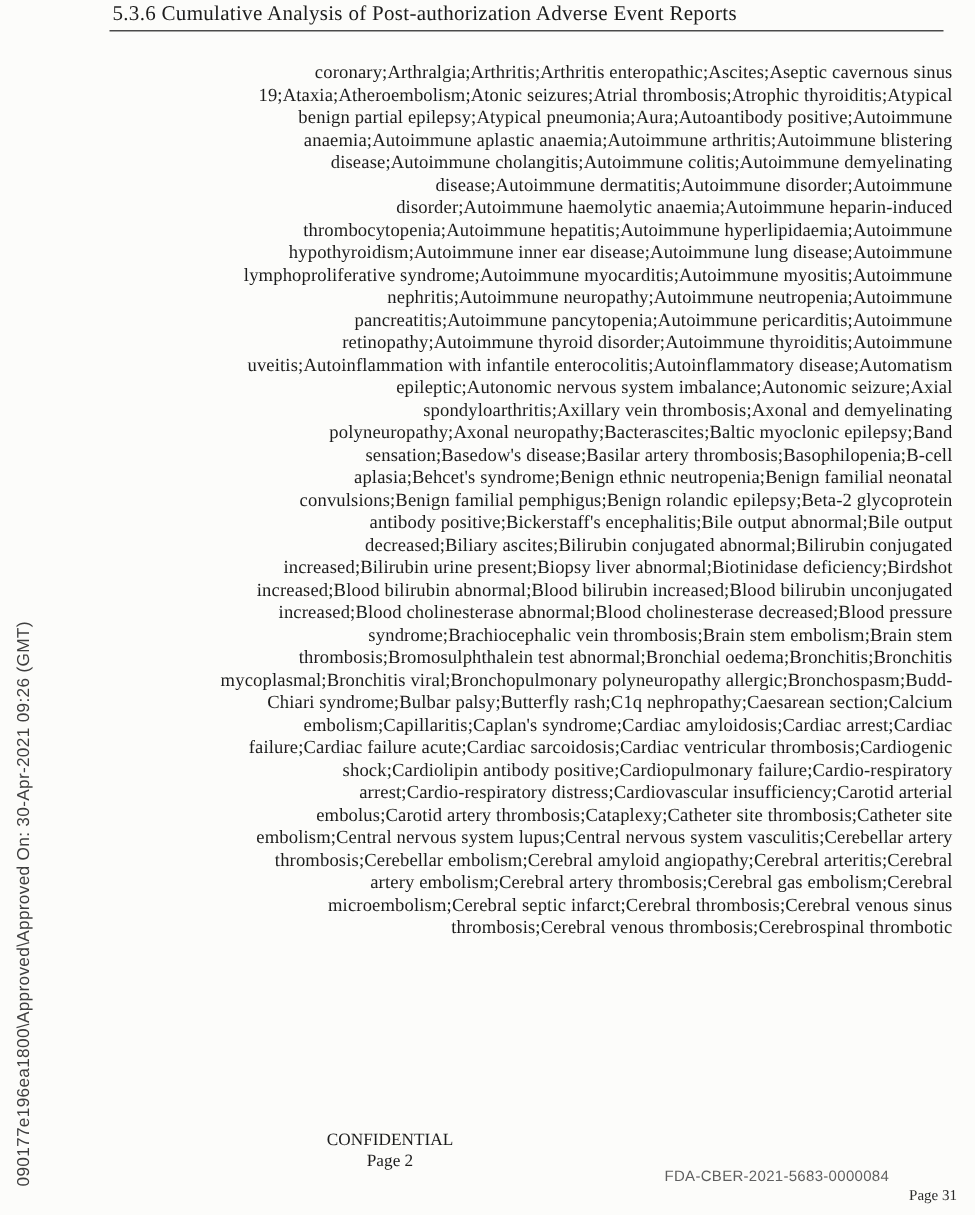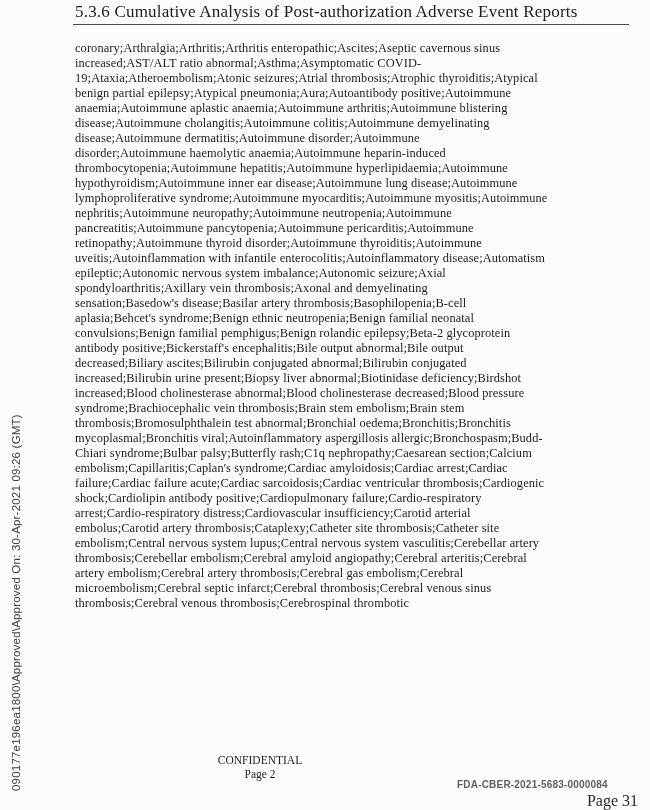--- a/index.html
+++ b/index.html
@@ -38,103 +38,105 @@
     width: 556px;
   }
   .doc-id {
     font-size: 11.5px;
     font-weight: bold;
     letter-spacing: 0.3px;
     padding: 0 0 1px 2px;
     border-bottom: 2px solid #3c3c3c;
   }
   .section-title {
-    font-size: 17px;
+    font-size: 14px;
     letter-spacing: 0.2px;
     padding: 1px 0 2px 2px;
     border-bottom: 1.5px solid #4a4a4a;
   }
   .body-text {
     position: absolute;
     left: 75px;
     top: 41px;
     width: 560px;
     font-size: 12.4px;
     line-height: 15px;
     letter-spacing: 0.1px;
   }
   .body-text .line {
     white-space: nowrap;
+    text-align: right;
   }
   .footer-center {
     position: absolute;
     left: 0;
     top: 753px;
     width: 520px;
     text-align: center;
     font-size: 11.5px;
     line-height: 14px;
   }
   .doc-number {
     position: absolute;
-    left: 457px;
+    left: 443px;
     top: 779px;
     font-family: "Liberation Sans", sans-serif;
     font-size: 10px;
-    font-weight: bold;
+    font-weight: normal;
     color: #5f5f5f;
     letter-spacing: 0.2px;
   }
   .corner-page {
     position: absolute;
     right: 12px;
     top: 792px;
-    font-size: 16px;
+    font-size: 10px;
     color: #2a2a2a;
   }
 </style>
 </head>
 <body>
 
 <div class="page">
 
   <div class="watermark">090177e196ea1800\Approved\Approved On: 30-Apr-2021 09:26 (GMT)</div>
 
   <div class="header">
     <div class="section-title">5.3.6 Cumulative Analysis of Post-authorization Adverse Event Reports</div>
   </div>
 
   <div class="body-text">
       <div class="line">coronary;Arthralgia;Arthritis;Arthritis enteropathic;Ascites;Aseptic cavernous sinus</div>
-      <div class="line">increased;AST/ALT ratio abnormal;Asthma;Asymptomatic COVID-</div>
       <div class="line">19;Ataxia;Atheroembolism;Atonic seizures;Atrial thrombosis;Atrophic thyroiditis;Atypical</div>
       <div class="line">benign partial epilepsy;Atypical pneumonia;Aura;Autoantibody positive;Autoimmune</div>
       <div class="line">anaemia;Autoimmune aplastic anaemia;Autoimmune arthritis;Autoimmune blistering</div>
       <div class="line">disease;Autoimmune cholangitis;Autoimmune colitis;Autoimmune demyelinating</div>
       <div class="line">disease;Autoimmune dermatitis;Autoimmune disorder;Autoimmune</div>
       <div class="line">disorder;Autoimmune haemolytic anaemia;Autoimmune heparin-induced</div>
       <div class="line">thrombocytopenia;Autoimmune hepatitis;Autoimmune hyperlipidaemia;Autoimmune</div>
       <div class="line">hypothyroidism;Autoimmune inner ear disease;Autoimmune lung disease;Autoimmune</div>
       <div class="line">lymphoproliferative syndrome;Autoimmune myocarditis;Autoimmune myositis;Autoimmune</div>
       <div class="line">nephritis;Autoimmune neuropathy;Autoimmune neutropenia;Autoimmune</div>
       <div class="line">pancreatitis;Autoimmune pancytopenia;Autoimmune pericarditis;Autoimmune</div>
       <div class="line">retinopathy;Autoimmune thyroid disorder;Autoimmune thyroiditis;Autoimmune</div>
       <div class="line">uveitis;Autoinflammation with infantile enterocolitis;Autoinflammatory disease;Automatism</div>
       <div class="line">epileptic;Autonomic nervous system imbalance;Autonomic seizure;Axial</div>
       <div class="line">spondyloarthritis;Axillary vein thrombosis;Axonal and demyelinating</div>
+      <div class="line">polyneuropathy;Axonal neuropathy;Bacterascites;Baltic myoclonic epilepsy;Band</div>
       <div class="line">sensation;Basedow's disease;Basilar artery thrombosis;Basophilopenia;B-cell</div>
       <div class="line">aplasia;Behcet's syndrome;Benign ethnic neutropenia;Benign familial neonatal</div>
       <div class="line">convulsions;Benign familial pemphigus;Benign rolandic epilepsy;Beta-2 glycoprotein</div>
       <div class="line">antibody positive;Bickerstaff's encephalitis;Bile output abnormal;Bile output</div>
       <div class="line">decreased;Biliary ascites;Bilirubin conjugated abnormal;Bilirubin conjugated</div>
       <div class="line">increased;Bilirubin urine present;Biopsy liver abnormal;Biotinidase deficiency;Birdshot</div>
+      <div class="line">increased;Blood bilirubin abnormal;Blood bilirubin increased;Blood bilirubin unconjugated</div>
       <div class="line">increased;Blood cholinesterase abnormal;Blood cholinesterase decreased;Blood pressure</div>
       <div class="line">syndrome;Brachiocephalic vein thrombosis;Brain stem embolism;Brain stem</div>
       <div class="line">thrombosis;Bromosulphthalein test abnormal;Bronchial oedema;Bronchitis;Bronchitis</div>
-      <div class="line">mycoplasmal;Bronchitis viral;Autoinflammatory aspergillosis allergic;Bronchospasm;Budd-</div>
+      <div class="line">mycoplasmal;Bronchitis viral;Bronchopulmonary polyneuropathy allergic;Bronchospasm;Budd-</div>
       <div class="line">Chiari syndrome;Bulbar palsy;Butterfly rash;C1q nephropathy;Caesarean section;Calcium</div>
       <div class="line">embolism;Capillaritis;Caplan's syndrome;Cardiac amyloidosis;Cardiac arrest;Cardiac</div>
       <div class="line">failure;Cardiac failure acute;Cardiac sarcoidosis;Cardiac ventricular thrombosis;Cardiogenic</div>
       <div class="line">shock;Cardiolipin antibody positive;Cardiopulmonary failure;Cardio-respiratory</div>
       <div class="line">arrest;Cardio-respiratory distress;Cardiovascular insufficiency;Carotid arterial</div>
       <div class="line">embolus;Carotid artery thrombosis;Cataplexy;Catheter site thrombosis;Catheter site</div>
       <div class="line">embolism;Central nervous system lupus;Central nervous system vasculitis;Cerebellar artery</div>
       <div class="line">thrombosis;Cerebellar embolism;Cerebral amyloid angiopathy;Cerebral arteritis;Cerebral</div>
       <div class="line">artery embolism;Cerebral artery thrombosis;Cerebral gas embolism;Cerebral</div>
       <div class="line">microembolism;Cerebral septic infarct;Cerebral thrombosis;Cerebral venous sinus</div>

